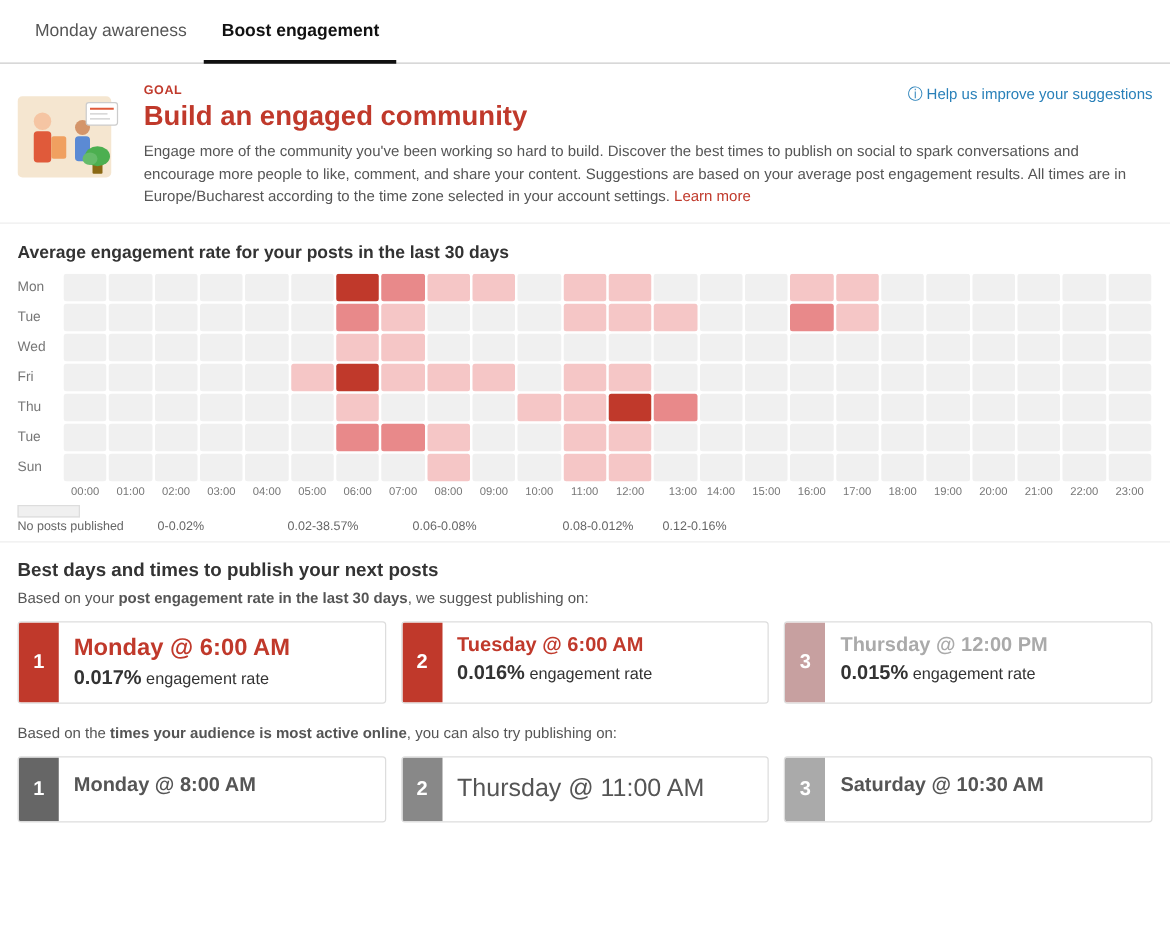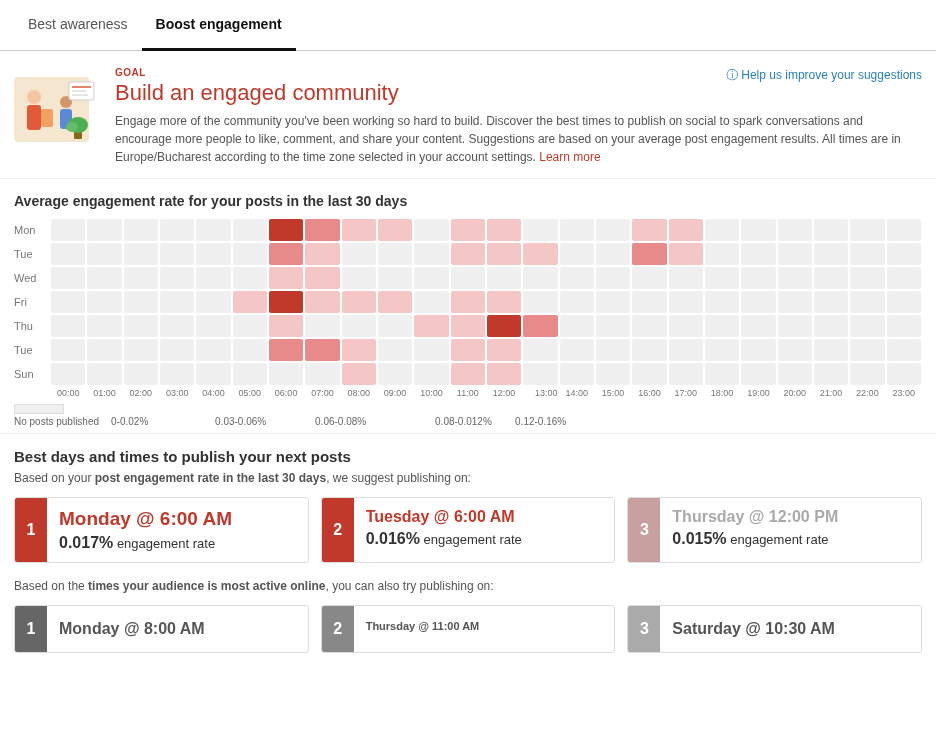--- a/index.html
+++ b/index.html
@@ -4,21 +4,21 @@
   <style>
     * { box-sizing: border-box; margin: 0; padding: 0; }
     body { font-family: Arial, sans-serif; font-size: 13px; color: #333; background: #fff; width: 936px; }
     .tab { padding: 16px 14px; cursor: pointer; font-size: 14px; color: #555; text-decoration: none; }
     .tab.active { font-weight: bold; color: #111; border-bottom: 3px solid #111; margin-bottom: -1px; }
   </style>
 </head>
 <body>
 
 <div style="display:flex; border-bottom:1px solid #ccc; padding: 0 14px;">
-  <a class="tab" style="padding:16px 14px; font-size:14px; color:#555; text-decoration:none; cursor:pointer;">Best awareness</a>
+  <a class="tab" style="padding:16px 14px; font-size:14px; color:#555; text-decoration:none; cursor:pointer;">Monday awareness</a>
   <a class="tab active" style="padding:16px 14px; font-size:14px; color:#111; font-weight:bold; text-decoration:none; border-bottom:3px solid #111; margin-bottom:-1px; cursor:pointer;">Boost engagement</a>
 </div>
 
 <div style="display:flex; padding:16px 14px 12px; border-bottom:1px solid #eee; position:relative;">
 
   <div style="width:85px; height:85px; margin-right:16px; flex-shrink:0;">
     <svg viewBox="0 0 85 85" width="85" height="85">
 
       <rect x="0" y="10" width="75" height="65" rx="4" fill="#f5e6d0"></rect>
 
@@ -34,21 +34,21 @@
       <line x1="58" y1="24" x2="72" y2="24" stroke="#ccc" stroke-width="1"></line>
       <line x1="58" y1="28" x2="74" y2="28" stroke="#ccc" stroke-width="1"></line>
 
       <rect x="60" y="62" width="8" height="10" rx="1" fill="#8b6914"></rect>
       <ellipse cx="64" cy="58" rx="10" ry="8" fill="#4caf50"></ellipse>
       <ellipse cx="58" cy="60" rx="6" ry="5" fill="#66bb6a"></ellipse>
     </svg>
   </div>
   <div style="flex:1;">
     <div style="color:#c0392b; font-size:10px; font-weight:bold; text-transform:uppercase; letter-spacing:0.5px;">GOAL</div>
-    <div style="color:#c0392b; font-size:22px; font-weight:normal; margin:2px 0 6px;">Build an engaged community</div>
+    <div style="color:#c0392b; font-size:22px; font-weight:bold; margin:2px 0 6px;">Build an engaged community</div>
     <div style="font-size:12px; color:#555; line-height:1.5;">
       <span>Engage more of the community you've been working so hard to build. Discover the best times to publish on social to spark conversations and encourage more people to like, comment, and share your content. Suggestions are based on your average post engagement results. All times are in Europe/Bucharest according to the time zone selected in your account settings.</span>
       <a style="color:#c0392b; cursor:pointer;">Learn more</a>
     </div>
   </div>
   <div style="position:absolute; top:16px; right:14px; font-size:12px; color:#2980b9; cursor:pointer; white-space:nowrap;">
     <span style="margin-right:3px;">ⓘ</span><span>Help us improve your suggestions</span>
   </div>
 </div>
 
@@ -270,36 +270,36 @@
         <div style="flex: 1 1 0%; font-size: 9px; color: rgb(119, 119, 119); text-align: center; margin: 0px 1px;">17:00</div>
         <div style="flex: 1 1 0%; font-size: 9px; color: rgb(119, 119, 119); text-align: center; margin: 0px 1px;">18:00</div>
         <div style="flex: 1 1 0%; font-size: 9px; color: rgb(119, 119, 119); text-align: center; margin: 0px 1px;">19:00</div>
         <div style="flex: 1 1 0%; font-size: 9px; color: rgb(119, 119, 119); text-align: center; margin: 0px 1px;">20:00</div>
         <div style="flex: 1 1 0%; font-size: 9px; color: rgb(119, 119, 119); text-align: center; margin: 0px 1px;">21:00</div>
         <div style="flex: 1 1 0%; font-size: 9px; color: rgb(119, 119, 119); text-align: center; margin: 0px 1px;">22:00</div>
         <div style="flex: 1 1 0%; font-size: 9px; color: rgb(119, 119, 119); text-align: center; margin: 0px 1px;">23:00</div>
       </div>
   </div>
 
-  <div style="display:flex; align-items:flex-end; margin-top:6px; gap:0;">
+  <div style="display:flex; align-items:flex-end; margin-top:6px; gap:15px;">
     <div style="display:flex; flex-direction:column; align-items:flex-start; margin-right:12px;">
       <div style="width:50px; height:10px; background:#f0f0f0; border:1px solid #ddd;"></div>
       <span style="font-size:10px; color:#666; margin-top:2px; white-space:nowrap;">No posts published</span>
     </div>
     <div style="display:flex; flex-direction:column;">
       <div style="display:flex; height:10px; flex:1;">
         <div style="width:80px; background:#f5c6c6;"></div>
         <div style="width:100px; background:#e8898a;"></div>
         <div style="width:120px; background:#d64040;"></div>
         <div style="width:80px; background:#b52020;"></div>
         <div style="width:120px; background:#8b0000;"></div>
       </div>
       <div style="display:flex; font-size:10px; color:#666; margin-top:2px;">
         <span style="width:104px;">0-0.02%</span>
-        <span style="width:100px;">0.03-0.06%</span>
+        <span style="width:100px;">0.02-38.57%</span>
         <span style="width:120px;">0.06-0.08%</span>
         <span style="width:80px;">0.08-0.012%</span>
         <span style="width:120px;">0.12-0.16%</span>
       </div>
     </div>
   </div>
 </div>
 
 <div style="padding:14px 14px; border-top:1px solid #eee;">
   <div style="font-size:15px; font-weight:bold; margin-bottom:6px;">Best days and times to publish your next posts</div>
@@ -337,21 +337,21 @@
   <div style="display:grid; grid-template-columns:repeat(3,1fr); gap:12px;" id="audience-grid">
       <div style="border: 1px solid rgb(221, 221, 221); border-radius: 3px; display: flex; align-items: stretch; overflow: hidden;">
         <div style="width: 32px; display: flex; align-items: center; justify-content: center; font-size: 16px; font-weight: bold; color: rgb(255, 255, 255); flex-shrink: 0; background: rgb(102, 102, 102);">1</div>
         <div style="padding: 14px 12px; flex: 1 1 0%;">
           <div style="font-size: 16px; font-weight: bold; color: rgb(85, 85, 85);">Monday  @ 8:00 AM</div>
         </div>
       </div>
       <div style="border: 1px solid rgb(221, 221, 221); border-radius: 3px; display: flex; align-items: stretch; overflow: hidden;">
         <div style="width: 32px; display: flex; align-items: center; justify-content: center; font-size: 16px; font-weight: bold; color: rgb(255, 255, 255); flex-shrink: 0; background: rgb(136, 136, 136);">2</div>
         <div style="padding: 14px 12px; flex: 1 1 0%;">
-          <div style="font-size: 11px; font-weight: bold; color: rgb(85, 85, 85);">Thursday  @ 11:00 AM</div>
+          <div style="font-size: 20px; font-weight: normal; color: rgb(85, 85, 85);">Thursday  @ 11:00 AM</div>
         </div>
       </div>
       <div style="border: 1px solid rgb(221, 221, 221); border-radius: 3px; display: flex; align-items: stretch; overflow: hidden;">
         <div style="width: 32px; display: flex; align-items: center; justify-content: center; font-size: 16px; font-weight: bold; color: rgb(255, 255, 255); flex-shrink: 0; background: rgb(170, 170, 170);">3</div>
         <div style="padding: 14px 12px; flex: 1 1 0%;">
           <div style="font-size: 16px; font-weight: bold; color: rgb(85, 85, 85);">Saturday  @ 10:30 AM</div>
         </div>
       </div>
     </div>
 </div>

